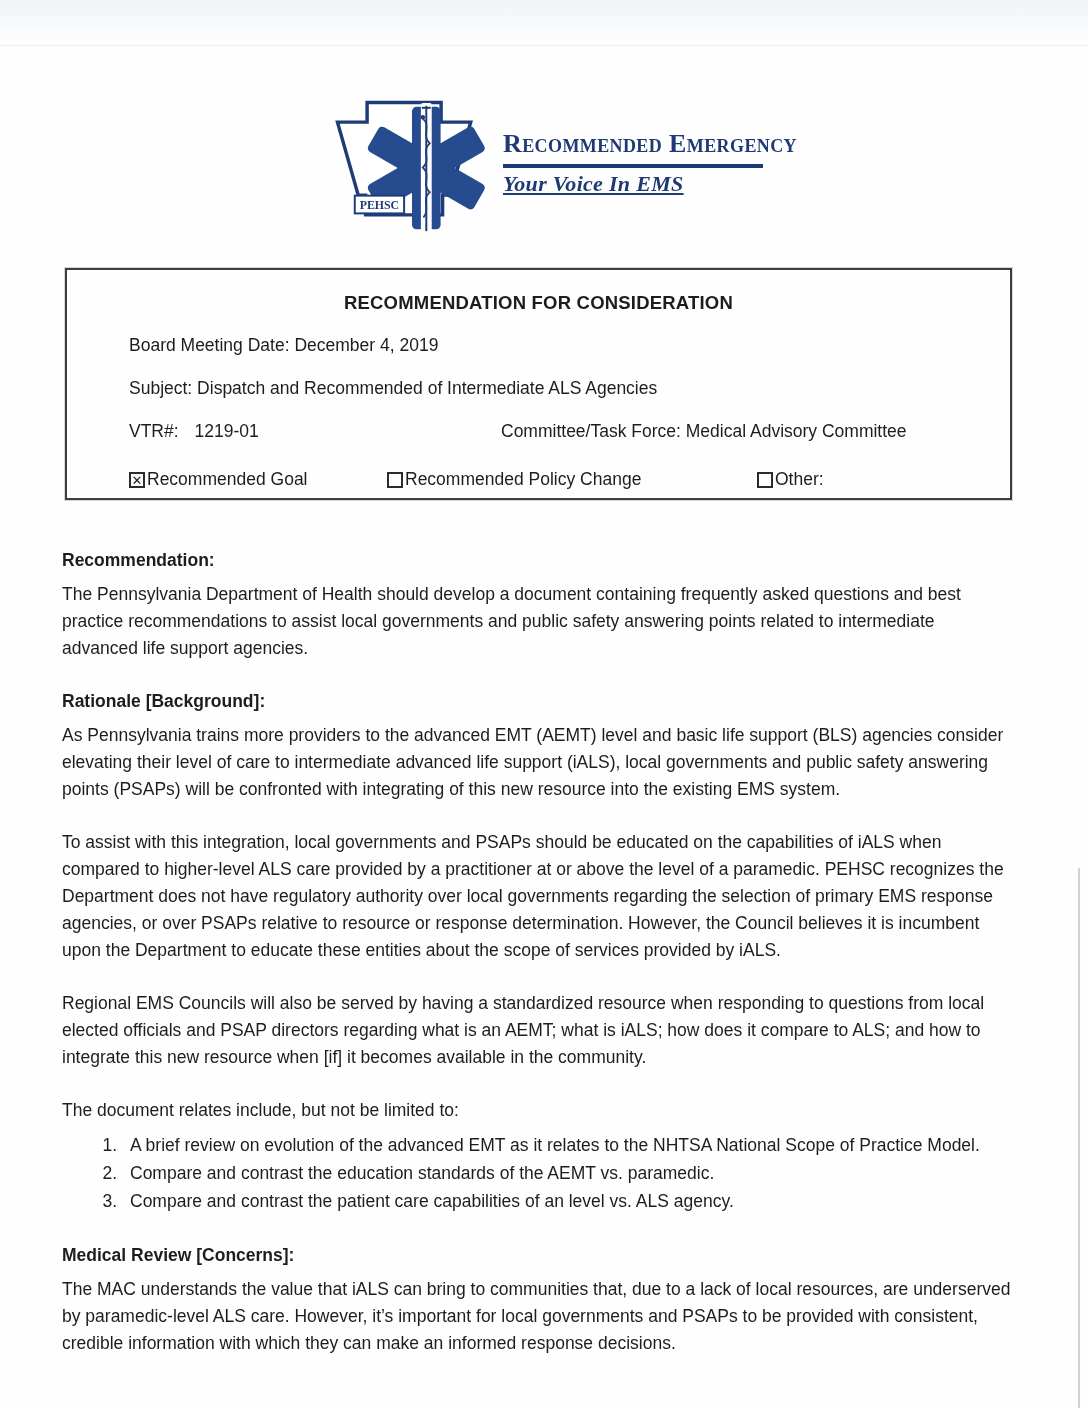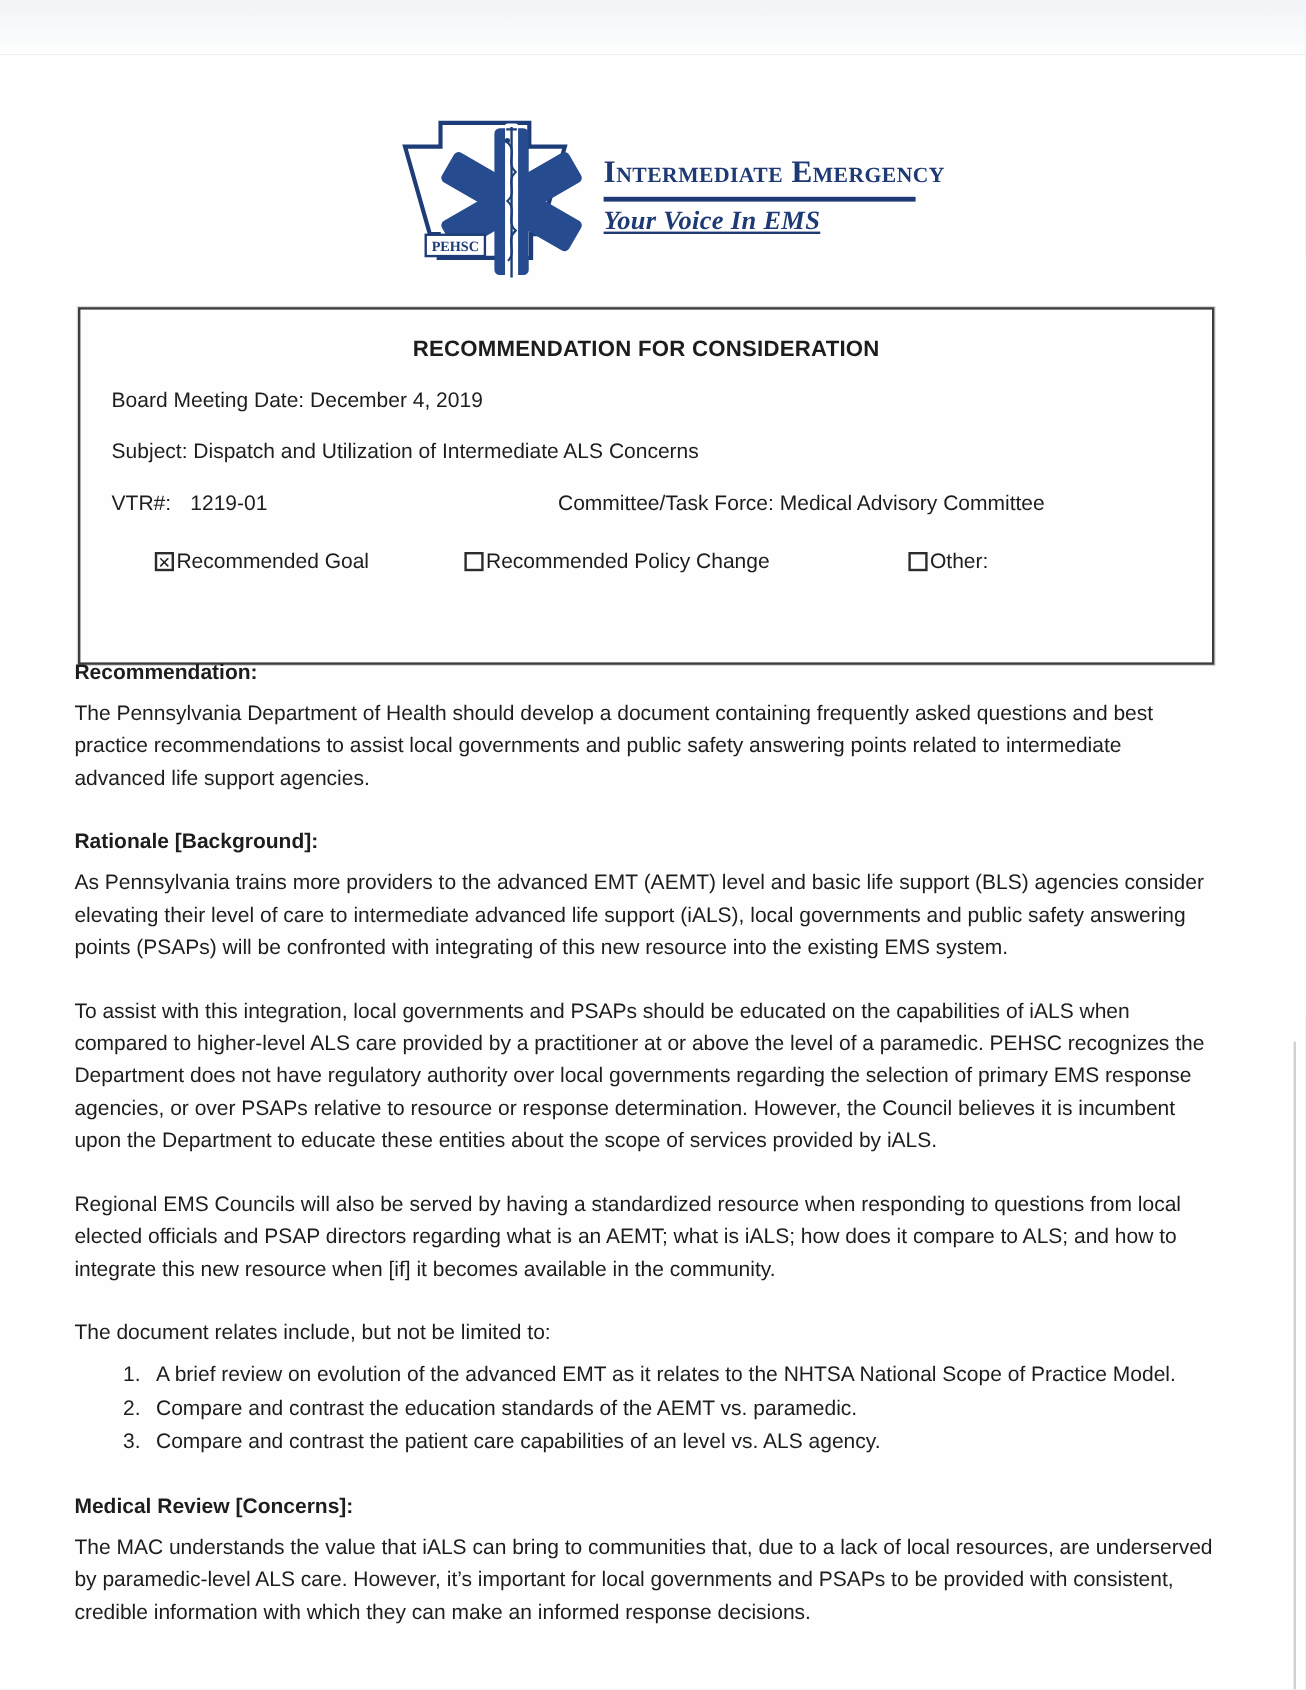--- a/index.html
+++ b/index.html
@@ -44,34 +44,34 @@
     font-style: italic;
     font-weight: 700;
     font-size: 22px;
     color: #1e3a75;
     letter-spacing: 0.3px;
     text-decoration: underline;
   }
 
   
   .form-box {
-    position: absolute; left: 65px; top: 256px; width: 947px; height: 298px;
+    position: absolute; left: 65px; top: 268px; width: 947px; height: 232px;
     border: 2px solid #3d3d3d;
     box-shadow: 0 0 0 1px #d7d7d7;
     background: #fefefe;
     font-size: 17.5px;
   }
   .form-box-title {
     text-align: center;
     font-weight: 700;
     font-size: 18.5px;
     margin-top: 22px;
     letter-spacing: 0.2px;
   }
-  .form-row { position: relative; margin: 21px 0 0 26px; height: 22px; }
+  .form-row { position: relative; margin: 21px 0 0 62px; height: 22px; }
   .form-row .abs { position: absolute; top: 0; white-space: nowrap; }
   .vtr-value { margin-left: 16px; }
   .committee { left: 372px; }
   .check-row { position: relative; margin: 26px 0 0 0; height: 22px; }
   .check-item { position: absolute; top: 0; white-space: nowrap; display: inline-flex; align-items: center; }
   .check-item.c0 { left: 62px; }
   .check-item.c1 { left: 320px; }
   .check-item.c2 { left: 690px; }
   .checkbox {
     display: inline-block; width: 16px; height: 16px;
@@ -120,40 +120,40 @@
         <line x1="0" y1="-126" x2="0" y2="128" stroke="#1e3c78" stroke-width="4"></line>
         <line x1="-9" y1="-122" x2="9" y2="-122" stroke="#1e3c78" stroke-width="4"></line>
         <path d="M -7,-100 C 11,-85 -11,-66 7,-50 C -11,-34 11,-17 -7,-1 C 11,15 -11,33 7,49 C -11,65 9,84 -5,99" fill="none" stroke="#1e3c78" stroke-width="3.5" stroke-linecap="round"></path>
         <circle cx="-7" cy="-103" r="4.5" fill="#1e3c78"></circle>
       </g>
 
       <rect x="50" y="204" width="100" height="36" fill="#ffffff" stroke="#1e3c78" stroke-width="4"></rect>
       <text x="100" y="231" text-anchor="middle" font-family="Liberation Serif, serif" font-weight="bold" font-size="24" fill="#1e3c78">PEHSC</text>
     </svg>
     <div class="logo-text">
-      <div class="org-line">Intermediate Emergency</div>
+      <div class="org-line">Recommended Emergency</div>
       <div class="org-divider"></div>
       <div class="org-tagline">Your Voice In EMS</div>
     </div>
   </div>
 
   <div class="form-box">
     <div class="form-box-title">RECOMMENDATION FOR CONSIDERATION</div>
 
     <div class="form-row">
       <span class="abs" style="left:0;">
         <span>Board Meeting Date:</span>
         <span>December 4, 2019</span>
       </span>
     </div>
 
     <div class="form-row">
       <span class="abs" style="left:0;">
         <span>Subject:</span>
-        <span>Dispatch and Utilization of Intermediate ALS Concerns</span>
+        <span>Dispatch and Recommended of Intermediate ALS Agencies</span>
       </span>
     </div>
 
     <div class="form-row">
       <span class="abs" style="left:0;">
         <span>VTR#:</span><span class="vtr-value">1219-01</span>
       </span>
       <span class="abs committee">
         <span>Committee/Task Force:</span>
         <span>Medical Advisory Committee</span>

